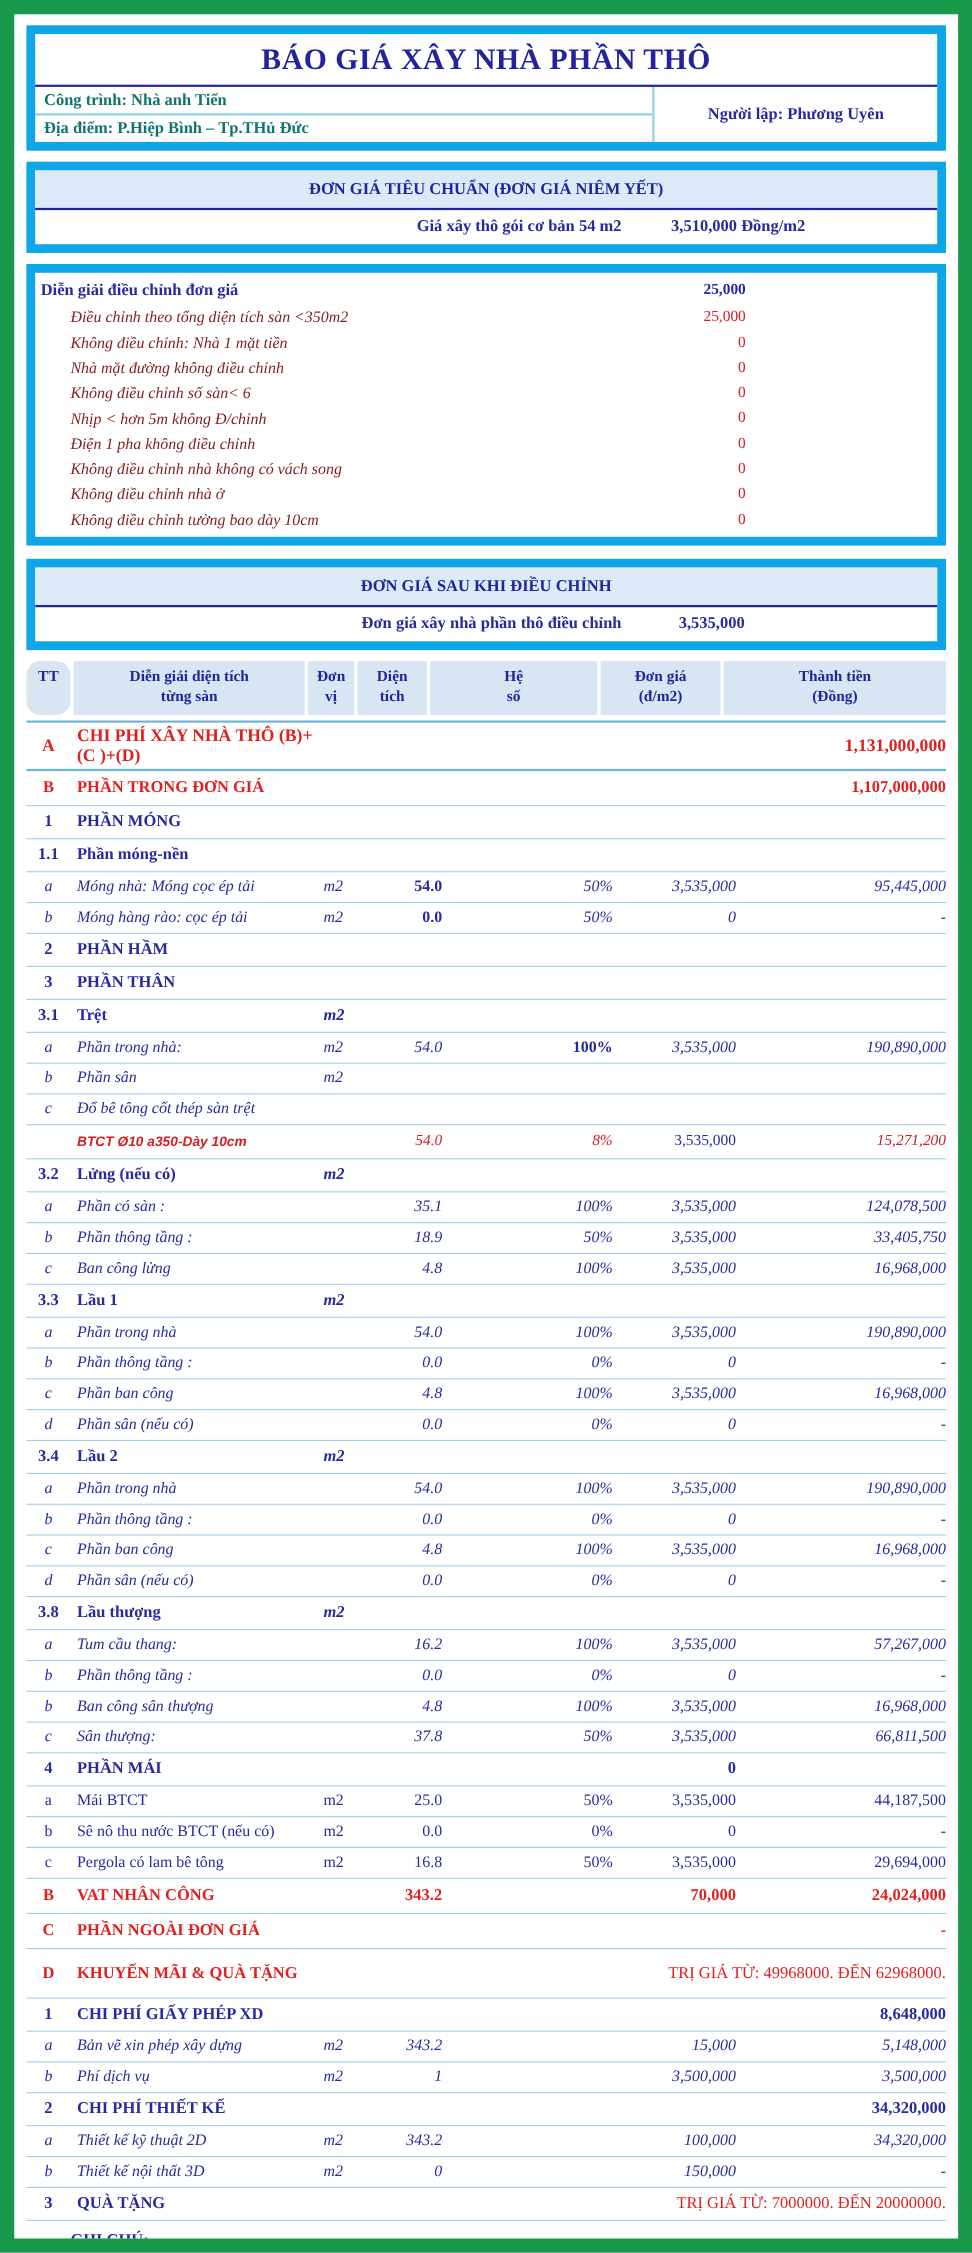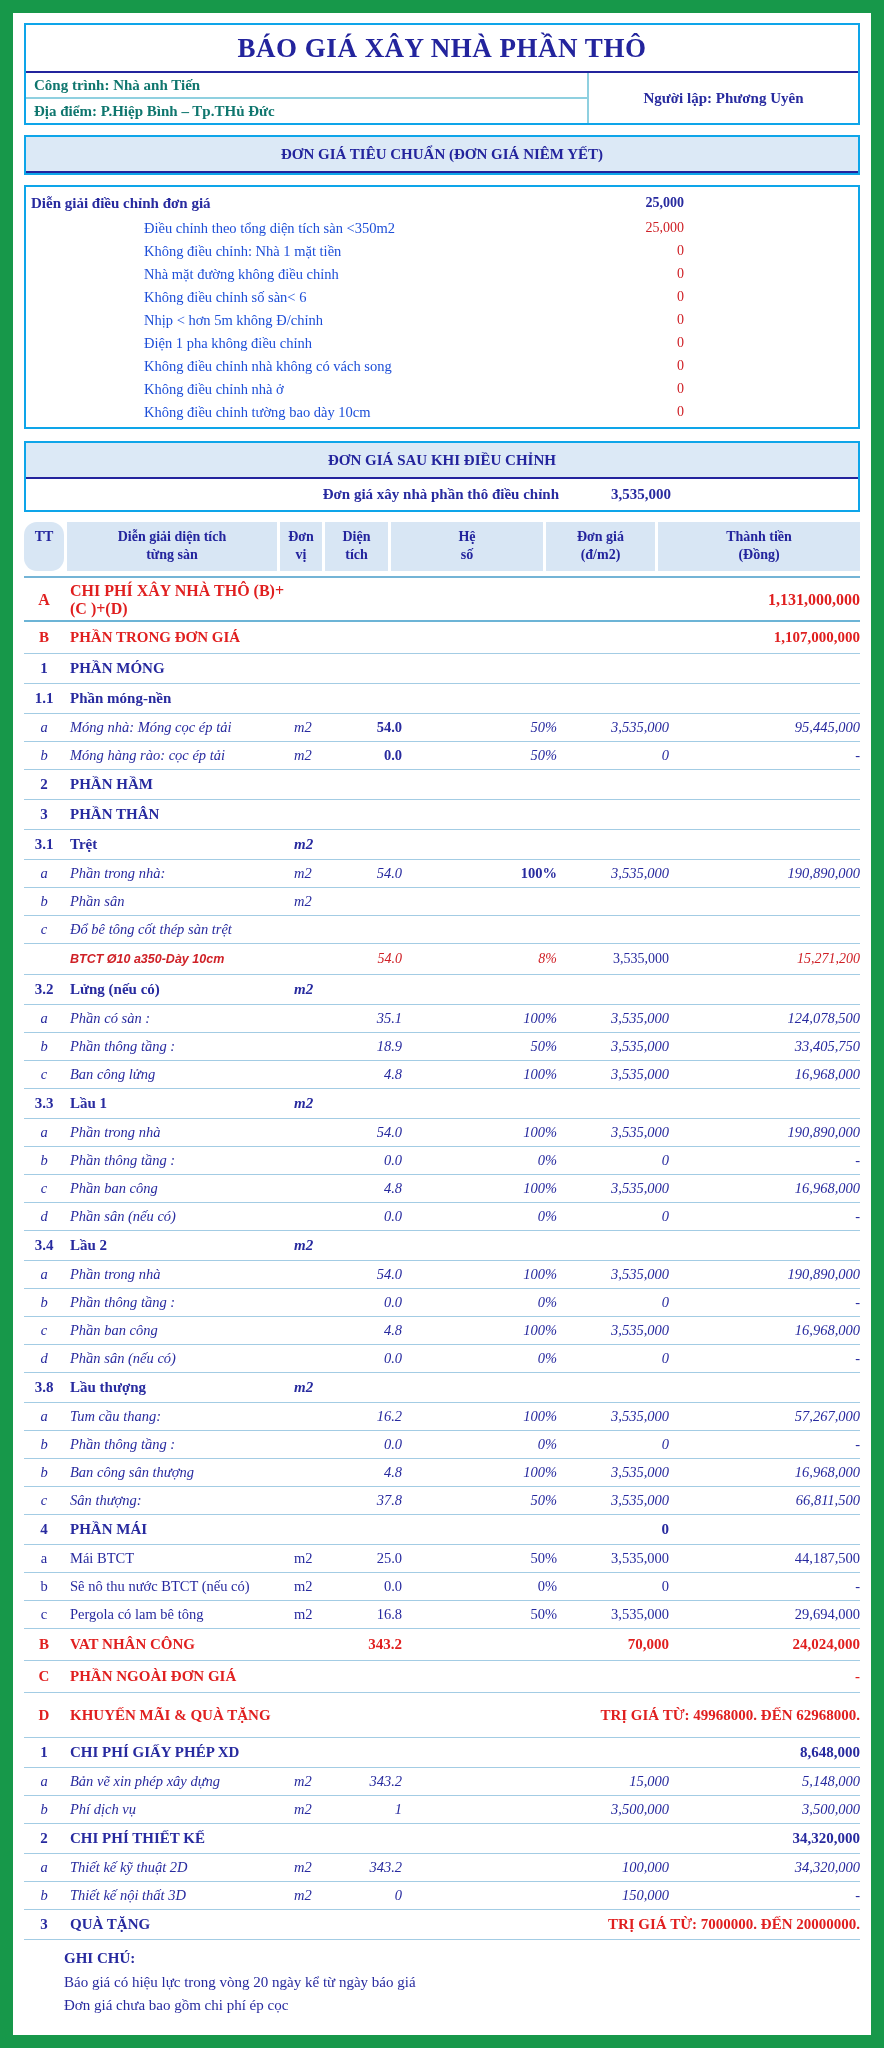--- a/index.html
+++ b/index.html
@@ -1,19 +1,19 @@
 <!DOCTYPE html>
 <html><head>
 <meta charset="utf-8">
 <style>
   html,body{margin:0;padding:0;background:#e8e8e8;}
   .page{width:884px;height:2048px;background:#17984a;box-sizing:border-box;padding:13px 13px;margin:0 auto;
         font-family:"Liberation Serif","DejaVu Serif",serif;}
   .inner{background:#ffffff;width:100%;height:100%;box-sizing:border-box;padding:10px 11px;overflow:hidden;}
-  .box{border:2px solid #0ea5e9;box-sizing:border-box;}
+  .box{border:8px solid #0ea5e9;box-sizing:border-box;}
   .red{color:#e01f1f;}
 
   
   .title-box{margin-bottom:10px;}
   .doc-title{height:46px;line-height:46px;text-align:center;font-size:27px;font-weight:bold;color:#23249d;
              border-bottom:2px solid #23249d;letter-spacing:.5px;}
   .info{display:flex;}
   .info-left{width:561px;border-right:2px solid #8fd0e0;}
   .info-row{padding:4px 8px 3px 8px;font-size:15px;font-weight:bold;color:#0f766e;}
   .info-row.r1{border-bottom:2px solid #8fd0e0;}
@@ -27,42 +27,42 @@
   .pr-label{width:533px;text-align:right;font-weight:bold;color:#272a9f;font-size:15px;}
   .pr-value{font-weight:bold;color:#272a9f;font-size:15px;}
   .pr-value.offset{padding-left:45px;}
   .pr-value.alignprice{width:112px;text-align:right;}
 
   
   .adj-box{margin-bottom:12px;padding:3px 0 4px 0;}
   .adj-row{position:relative;height:23px;line-height:23px;}
   .adj-row.head{height:26px;line-height:26px;}
   .adj-label-head{padding-left:5px;font-weight:bold;color:#272a9f;font-size:15px;}
-  .adj-label-item{padding-left:118px;color:#1d4ed8;font-size:14.5px;}
+  .adj-label-item{padding-left:32px;font-style:italic;color:#7f1d1d;font-size:14.5px;}
   .adj-value{position:absolute;top:0;right:174px;font-size:14px;}
   .adj-value.vnavy{font-weight:bold;color:#272a9f;}
   .adj-value.vred{color:#cf2026;}
 
   
   .thead{display:flex;gap:3px;padding-bottom:5px;border-bottom:2px solid #74b4d6;margin-bottom:2px;}
   .th{background:#d8e6f4;color:#23249d;font-weight:bold;font-size:14px;text-align:center;
       padding:6px 0 7px 0;line-height:18px;}
   .th.w-tt{width:40px;border-radius:13px;} .th.w-lbl{width:210px;} .th.w-unit{width:42px;} .th.w-area{width:63px;}
   .th.w-coef{width:152px;} .th.w-price{width:109px;} .th.w-total{flex:1;}
 
   .row{display:flex;align-items:center;border-bottom:1px solid #a3cce4;color:#272a9f;position:relative;}
   .c{box-sizing:border-box;}
   .c-tt{width:40px;text-align:center;}
   .c-lbl{width:230px;padding-left:6px;}
   .c-unit{width:42px;}
   .c-area{width:66px;text-align:right;}
   .c-coef{width:155px;text-align:right;}
   .c-price{width:112px;text-align:right;}
   .c-total{flex:1;text-align:right;}
-  .c-promo{flex:1;text-align:right;white-space:nowrap;font-weight:bold;color:#e01f1f;font-size:15px;}
+  .c-promo{flex:1;text-align:right;white-space:nowrap;font-weight:normal;color:#e01f1f;font-size:15px;}
 
   .row.grand{min-height:40px;color:#e01f1f;font-weight:bold;font-size:16px;border-bottom:2px solid #6cb4d6;}
   .row.red{min-height:31px;color:#e01f1f;font-weight:bold;font-size:15px;}
   .row.section{min-height:29px;font-weight:bold;font-size:15px;}
   .row.section .c-unit{font-style:italic;}
   .row.sub{min-height:27px;font-style:italic;font-size:14.5px;}
   .row.sub-upright{min-height:27px;font-size:14.5px;}
   .row.btct{min-height:30px;font-size:14px;}
   .row.btct .c-lbl{font-family:"Liberation Sans","DejaVu Sans",sans-serif;font-weight:bold;font-style:italic;
                    color:#cf2026;font-size:12.5px;}
@@ -89,20 +89,24 @@
         <div class="info-left">
           <div class="info-row r1">Công trình: Nhà anh Tiến</div>
           <div class="info-row">Địa điểm: P.Hiệp Bình – Tp.THủ Đức</div>
         </div>
         <div class="info-right">Người lập: Phương Uyên</div>
       </div>
     </div>
 
     <div class="box std-box">
       <div class="band">ĐƠN GIÁ TIÊU CHUẨN (ĐƠN GIÁ NIÊM YẾT)</div>
+      <div class="price-row">
+        <span class="pr-label">Giá xây thô gói cơ bản 54 m2</span>
+        <span class="pr-value offset">3,510,000 Đồng/m2</span>
+      </div>
     </div>
 
     <div class="box adj-box">
       <div class="adj-row head">
         <span class="adj-label-head">Diễn giải điều chỉnh đơn giá</span>
         <span class="adj-value vnavy">25,000</span>
       </div>
       <div id="adj-items">
           <div class="adj-row"><span class="adj-label-item">Điều chỉnh theo tổng diện tích sàn &lt;350m2</span><span class="adj-value vred">25,000</span></div>
           <div class="adj-row"><span class="adj-label-item">Không điều chỉnh: Nhà 1 mặt tiền</span><span class="adj-value vred">0</span></div>

